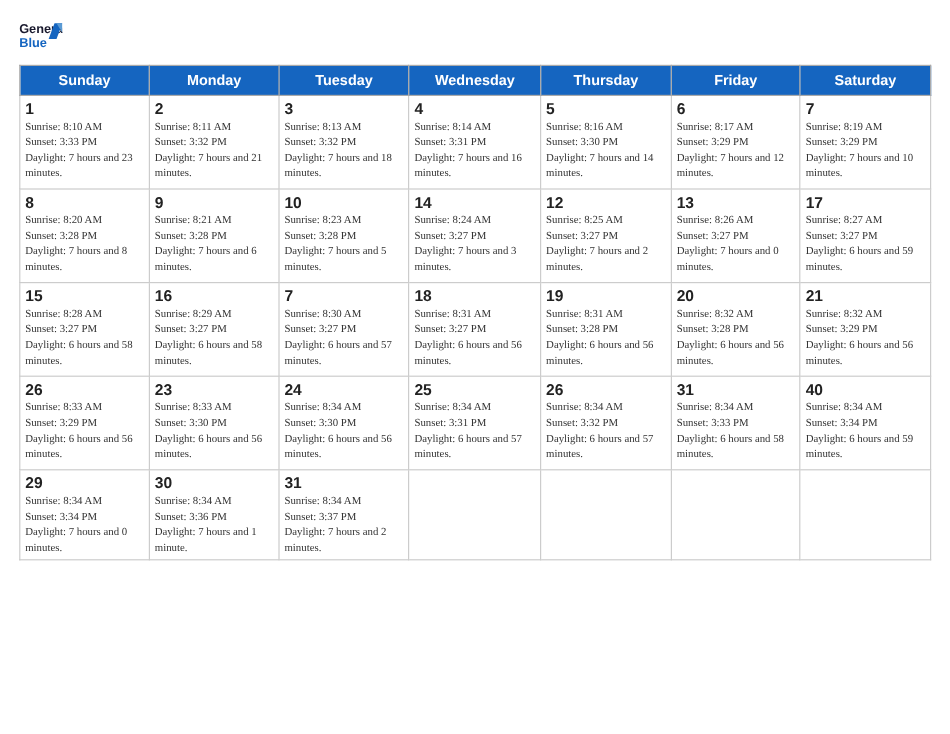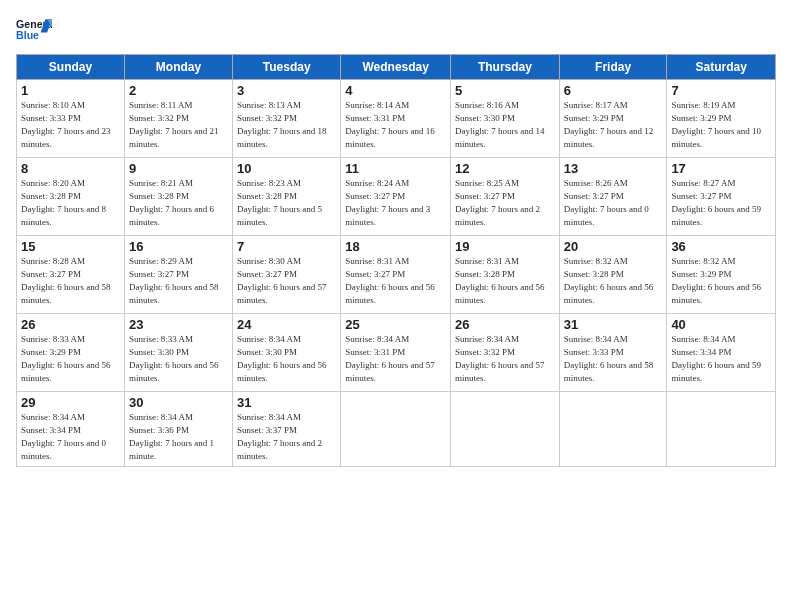--- a/index.html
+++ b/index.html
@@ -154,21 +154,21 @@
           </td>
           <td>
             <span class="day-num">9</span>
             <div class="day-info">Sunrise: 8:21 AM<br>Sunset: 3:28 PM<br>Daylight: 7 hours and 6 minutes.</div>
           </td>
           <td>
             <span class="day-num">10</span>
             <div class="day-info">Sunrise: 8:23 AM<br>Sunset: 3:28 PM<br>Daylight: 7 hours and 5 minutes.</div>
           </td>
           <td>
-            <span class="day-num">11</span>
+            <span class="day-num">14</span>
             <div class="day-info">Sunrise: 8:24 AM<br>Sunset: 3:27 PM<br>Daylight: 7 hours and 3 minutes.</div>
           </td>
           <td>
             <span class="day-num">12</span>
             <div class="day-info">Sunrise: 8:25 AM<br>Sunset: 3:27 PM<br>Daylight: 7 hours and 2 minutes.</div>
           </td>
           <td>
             <span class="day-num">13</span>
             <div class="day-info">Sunrise: 8:26 AM<br>Sunset: 3:27 PM<br>Daylight: 7 hours and 0 minutes.</div>
           </td>
@@ -196,21 +196,21 @@
           </td>
           <td>
             <span class="day-num">19</span>
             <div class="day-info">Sunrise: 8:31 AM<br>Sunset: 3:28 PM<br>Daylight: 6 hours and 56 minutes.</div>
           </td>
           <td>
             <span class="day-num">20</span>
             <div class="day-info">Sunrise: 8:32 AM<br>Sunset: 3:28 PM<br>Daylight: 6 hours and 56 minutes.</div>
           </td>
           <td>
-            <span class="day-num">36</span>
+            <span class="day-num">21</span>
             <div class="day-info">Sunrise: 8:32 AM<br>Sunset: 3:29 PM<br>Daylight: 6 hours and 56 minutes.</div>
           </td>
         </tr>
         <tr>
           <td>
             <span class="day-num">26</span>
             <div class="day-info">Sunrise: 8:33 AM<br>Sunset: 3:29 PM<br>Daylight: 6 hours and 56 minutes.</div>
           </td>
           <td>
             <span class="day-num">23</span>

